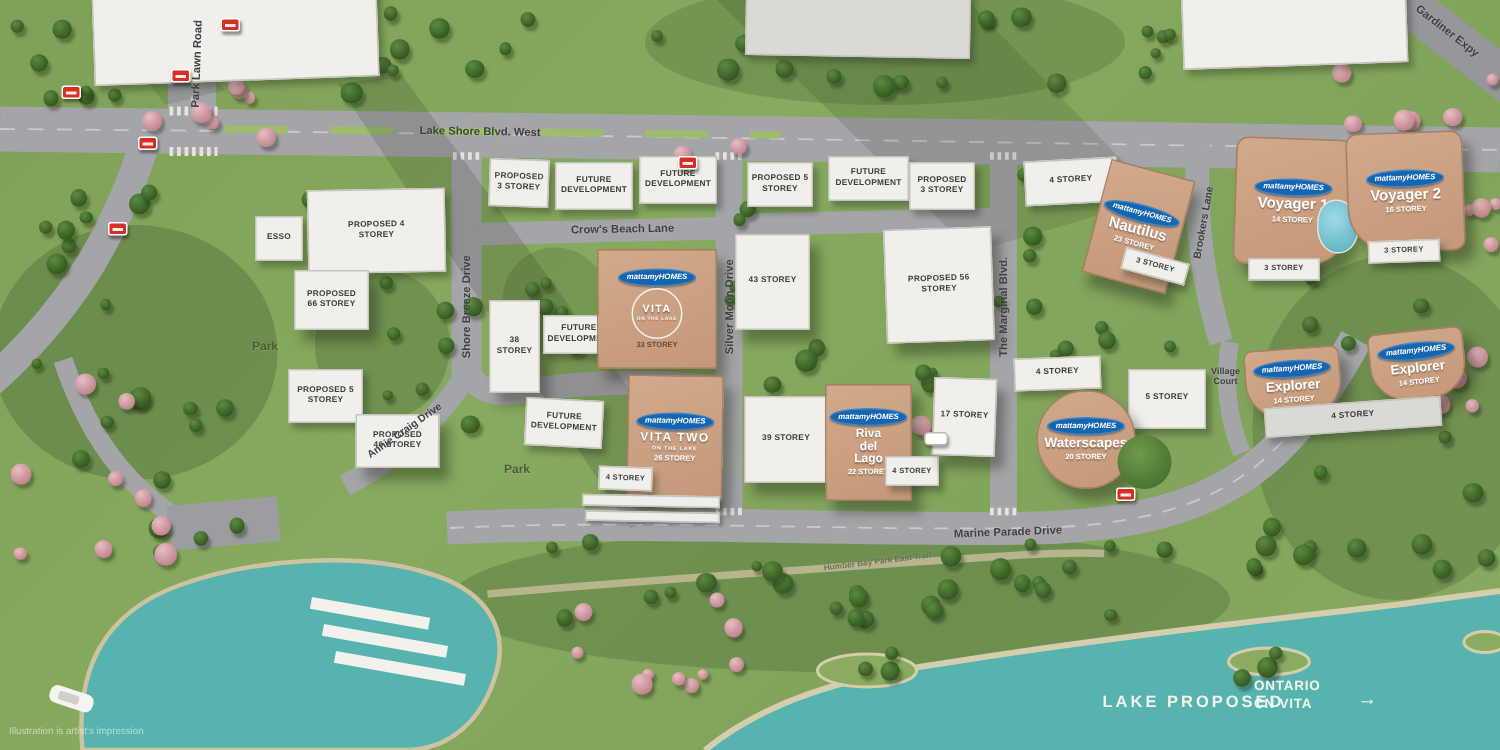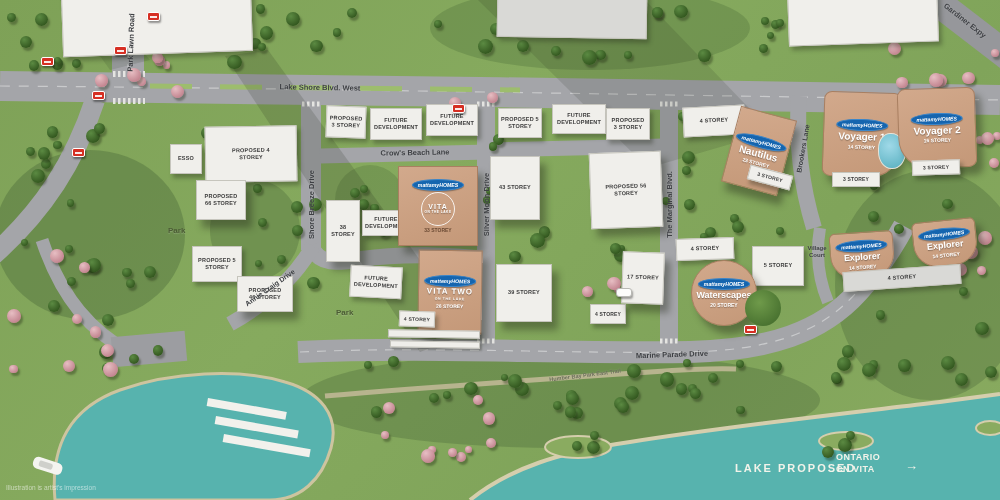--- a/index.html
+++ b/index.html
@@ -447,20 +447,25 @@
   </div>
   <div class="bldg" style="left:399px;top:311px;width:36px;height:16px;transform:rotate(2deg)">
       <span class="lbl" style="font-size:5px">4 STOREY</span>
     </div>
   <div class="townrow" style="left:388px;top:330px;width:92px;height:8px;transform:rotate(1deg)"></div>
   <div class="townrow" style="left:390px;top:341px;width:90px;height:7px;transform:rotate(1deg)"></div>
 
   <div class="bldg tall" style="left:496px;top:264px;width:56px;height:58px">
       <span class="lbl">39 STOREY</span>
     </div>
+  <div class="bldg tan tall" style="left:550px;top:256px;width:58px;height:78px">
+    <span class="chip">mattamyHOMES</span>
+    <span class="tname" style="font-size:8px;max-width:30px">Riva del Lago</span>
+    <span class="storeys">22 STOREY</span>
+  </div>
   <div class="bldg" style="left:590px;top:304px;width:36px;height:20px">
       <span class="lbl" style="font-size:5px">4 STOREY</span>
     </div>
   <div class="bldg tall" style="left:622px;top:252px;width:42px;height:52px;transform:rotate(2deg)">
       <span class="lbl">17 STOREY</span>
     </div>
   <div class="car" style="left:616px;top:288px;width:16px;height:9px"></div>
 
   <div class="roadlbl" style="left:81px;top:38px;width:100px;transform:rotate(-88deg)">Park Lawn Road</div>
   <div class="roadlbl" style="left:255px;top:83px;width:130px;transform:rotate(1deg)">Lake Shore Blvd. West</div>

